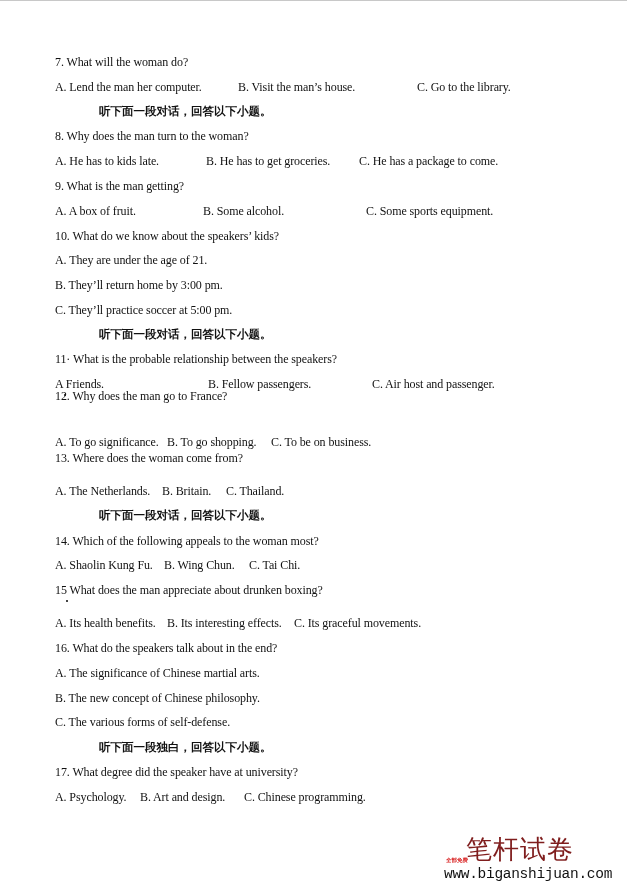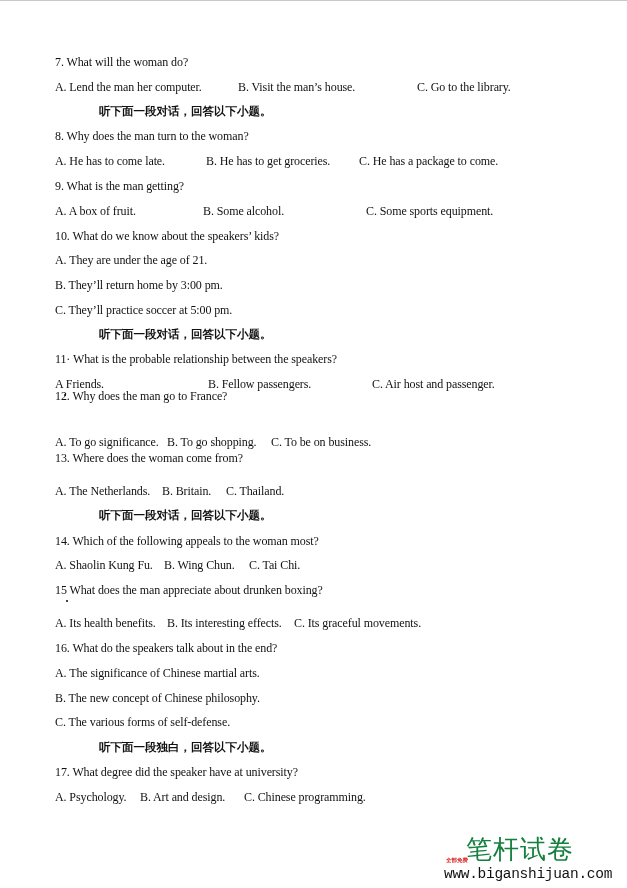--- a/index.html
+++ b/index.html
@@ -5,40 +5,40 @@
   html, body { margin: 0; padding: 0; }
   body {
     width: 627px; height: 888px; position: relative; overflow: hidden;
     background: #ffffff; color: #111111;
     font-family: "Liberation Serif", "DejaVu Serif", serif;
   }
   .topline { position: absolute; left: 0; top: 0; width: 627px; height: 1px; background: #c8c8c8; }
   .line { position: absolute; font-size: 12px; line-height: 12px; white-space: nowrap; letter-spacing: -0.1px; }
   .hdr { position: absolute; font-family: "DejaVu Sans", sans-serif; font-weight: bold; font-size: 11.5px; line-height: 14px; white-space: nowrap; padding-left: 44px; }
   .dot { position: absolute; width: 1.5px; height: 1.5px; background: #222; border-radius: 50%; }
-  .wm-cn { position: absolute; left: 466px; top: 834px; font-family: "DejaVu Sans", sans-serif; font-size: 26px; line-height: 30px; color: #15803d; letter-spacing: 1px; }
+  .wm-cn { position: absolute; left: 466px; top: 834px; font-family: "DejaVu Sans", sans-serif; font-size: 26px; line-height: 30px; color: #7f1d1d; letter-spacing: 1px; }
   .wm-free { position: absolute; left: 446px; top: 857px; font-family: "DejaVu Sans", sans-serif; font-size: 5.5px; line-height: 7px; color: #d81e1e; font-weight: bold; }
   .wm-url { position: absolute; left: 444px; top: 866px; font-family: "Liberation Mono", "DejaVu Sans Mono", monospace; font-size: 14.5px; line-height: 16px; color: #111; letter-spacing: -0.3px; }
 </style>
 </head>
 <body>
 
 <div class="topline"></div>
 
 <div>
 
   <div class="line" style="left:55px;top:56px">7. What will the woman do?</div>
   <div class="line" style="left:55px;top:81px">A. Lend the man her computer.</div>
   <div class="line" style="left:238px;top:81px">B. Visit the man’s house.</div>
   <div class="line" style="left:417px;top:81px">C. Go to the library.</div>
 
   <div class="hdr" style="left:55px;top:104px">听下面一段对话，回答以下小题。</div>
 
   <div class="line" style="left:55px;top:130px">8. Why does the man turn to the woman?</div>
-  <div class="line" style="left:55px;top:155px">A. He has to come late.</div>
+  <div class="line" style="left:55px;top:155px">A. He has to kids late.</div>
   <div class="line" style="left:206px;top:155px">B. He has to get groceries.</div>
   <div class="line" style="left:359px;top:155px">C. He has a package to come.</div>
 
   <div class="line" style="left:55px;top:180px">9. What is the man getting?</div>
   <div class="line" style="left:55px;top:205px">A. A box of fruit.</div>
   <div class="line" style="left:203px;top:205px">B. Some alcohol.</div>
   <div class="line" style="left:366px;top:205px">C. Some sports equipment.</div>
 
   <div class="line" style="left:55px;top:230px">10. What do we know about the speakers’ kids?</div>
   <div class="line" style="left:55px;top:254px">A. They are under the age of 21.</div>

